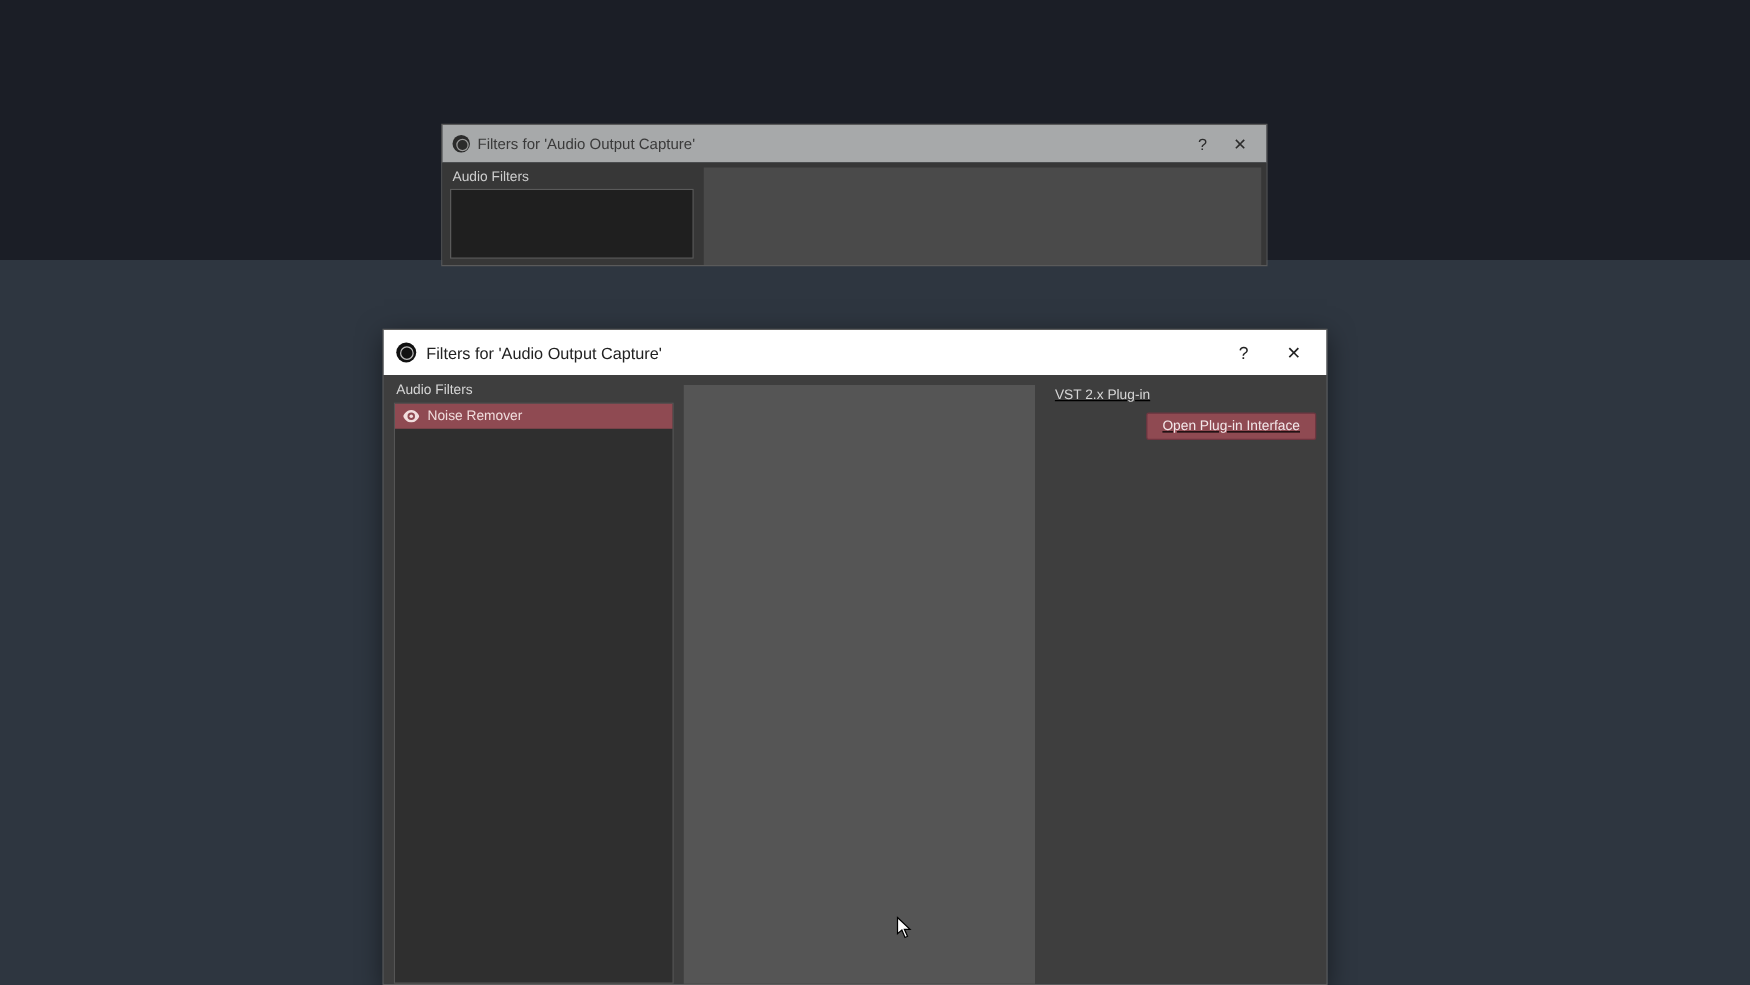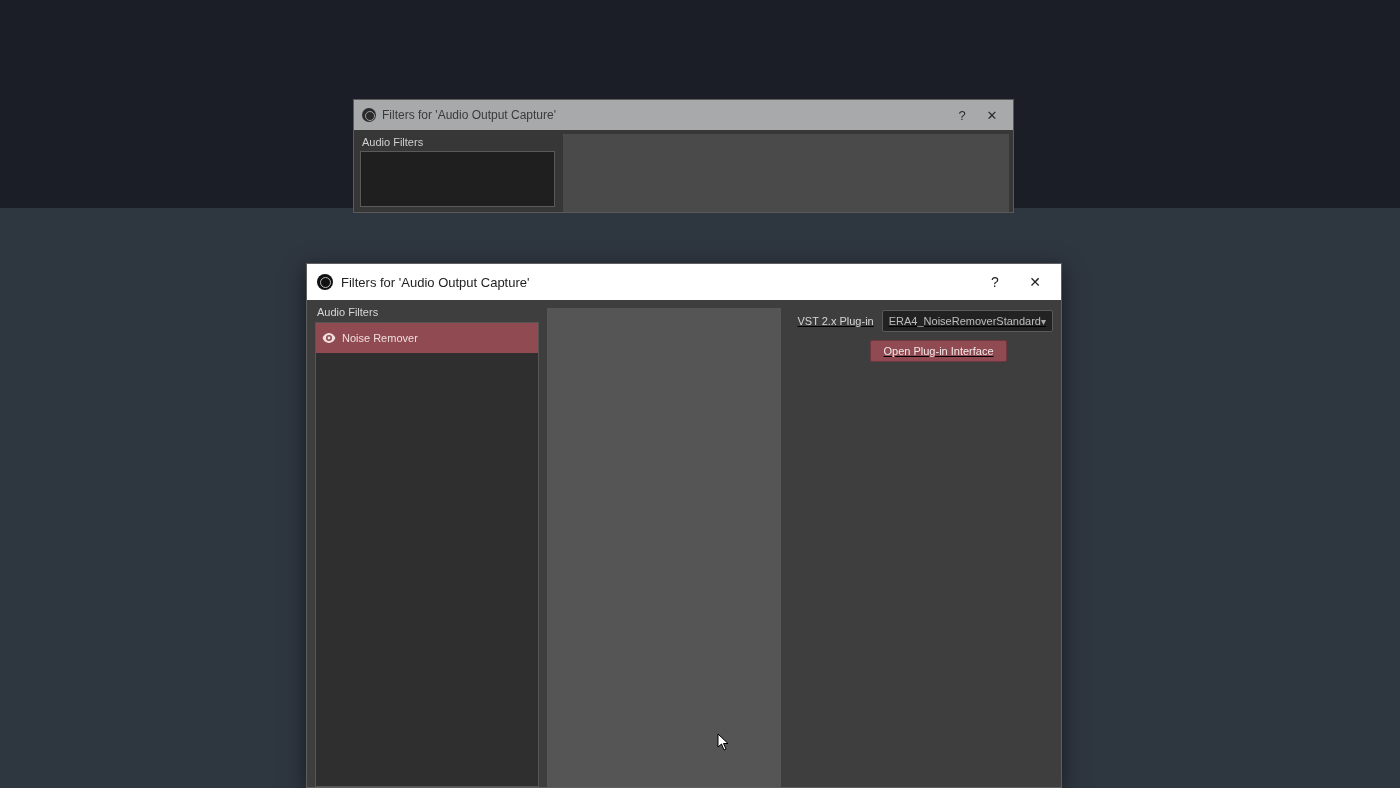--- a/index.html
+++ b/index.html
@@ -119,21 +119,21 @@
     font-size: 11px; color: #d6d6d6; padding: 6px 0 4px 10px;
   }
   .dialog-front .filter-list {
     flex: 1;
     border: 1px solid #555;
     background: #2f2f2f;
     margin: 0 0 0 8px;
     min-height: 465px;
   }
   .filter-item {
-    height: 30px;
+    height: 20px;
     background: #8f4a52;
     display: flex; align-items: center;
     padding: 0 6px; gap: 6px; text-align: center;
   }
   .eye-icon {
     width: 14px; height: 10px;
     position: relative;
   }
   .eye-icon svg { display:block; }
   .filter-item-label { font-size: 11px; color: #f1dede; }
@@ -237,24 +237,20 @@
             </span>
             <span class="filter-item-label">Noise Remover</span>
           </div>
         </div>
       </div>
       <div style="flex:1; display:flex; flex-direction:row;text-decoration:underline;">
         <div class="right-panel"></div>
         <div class="controls">
           <div class="control-row">
             <span class="control-label">VST 2.x Plug-in</span>
-            <div class="select">
-              <span>ERA4_NoiseRemoverStandard</span>
-              <span class="caret">▾</span>
-            </div>
           </div>
           <div class="control-row" style="padding-left:73px; gap:0; margin-bottom:6px;">
             <span class="btn-primary">Open Plug-in Interface</span>
           </div>
         </div>
       </div>
     </div>
   </div>
 </div>
 

